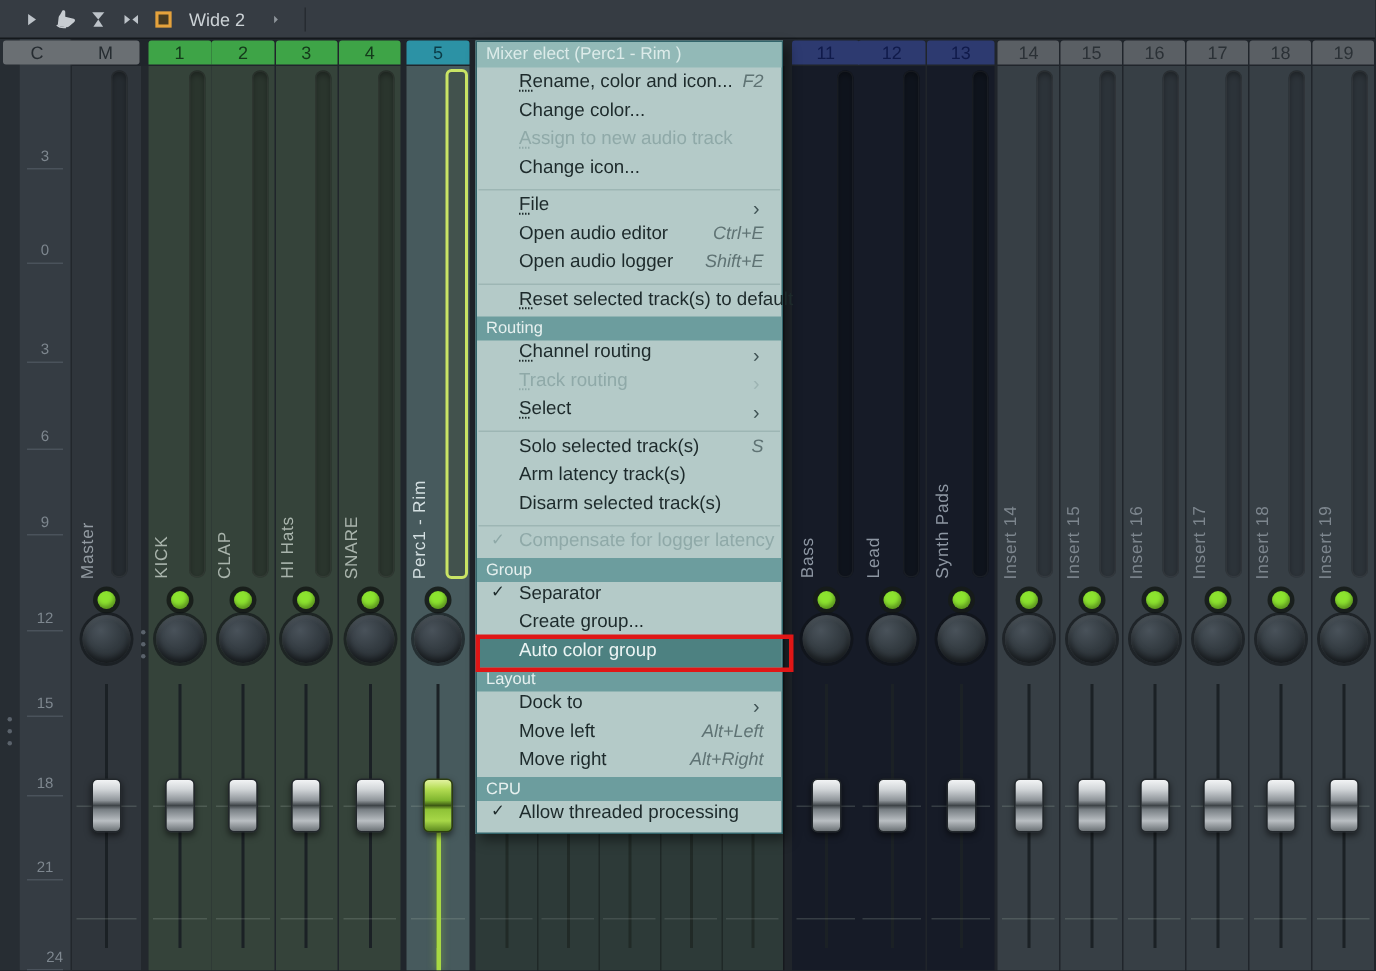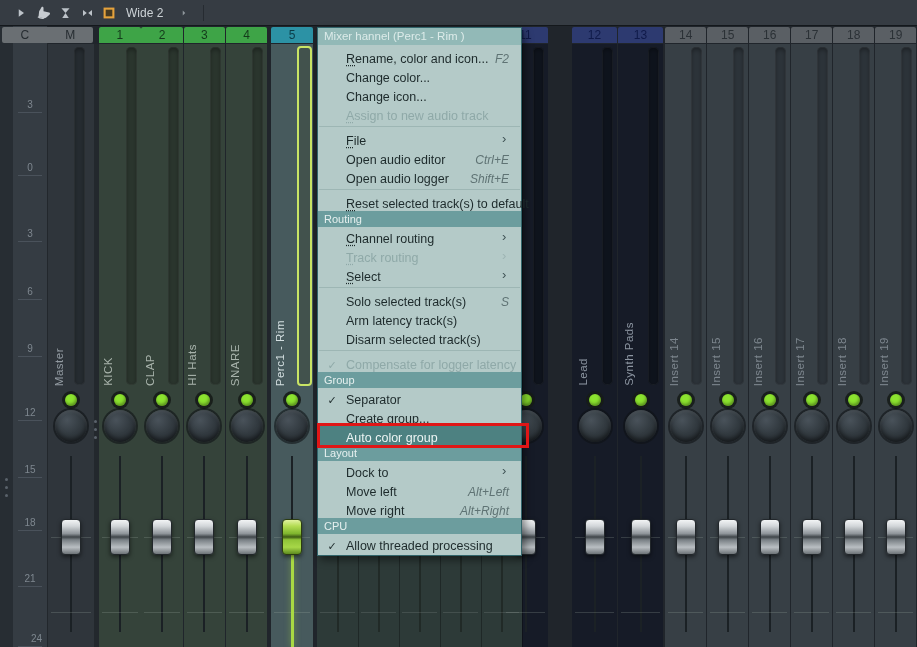--- a/index.html
+++ b/index.html
@@ -66,21 +66,21 @@
   
   .covered{position:absolute;left:317px;width:205px;top:18px;bottom:0;background:#2d3a38;}
   .cov-col{position:absolute;top:0;bottom:0;border-right:1px solid rgba(0,0,0,.3);}
   .cov-col .cline{position:absolute;left:calc(50% - 1px);top:412px;width:2px;height:176px;background:#212a27;}
   .cov-col .ctick{position:absolute;left:3px;right:3px;top:568px;border-top:1px solid rgba(170,180,175,.18);}
   
   .menu{position:absolute;left:317px;top:1px;width:205px;background:var(--menu-bg);
     border:1px solid #32656b;box-sizing:border-box;box-shadow:3px 4px 8px rgba(0,0,0,.45);z-index:10;}
   .menu-title{height:17px;background:var(--menu-title-bg);color:#dcebe9;font-size:11.5px;line-height:17px;padding-left:6px;}
   .menu-body{padding:2px 0;}
-  .mi{height:19px;display:flex;align-items:flex-end;font-size:12.5px;color:#1d2a2b;position:relative;}
+  .mi{height:19px;display:flex;align-items:flex-start;font-size:12.5px;color:#1d2a2b;position:relative;}
   .mi .chk{width:28px;text-align:center;font-size:11px;flex:0 0 auto;}
   .mi .lbl{flex:1;white-space:nowrap;}
   .mi .sc{font-style:italic;color:#5f7374;font-size:12px;padding-right:12px;}
   .mi .sub{width:14px;margin-right:5px;color:#3f5254;font-size:13px;line-height:19px;}
   .mi.dis{color:#8fa9a8;}
   .mi.dis .sub{color:#9db4b3;}
   .mi.hl{background:var(--menu-highlight-bg);color:#ecf4f3;}
   .mh{height:16px;background:var(--menu-header-bg);color:#e6f0ef;font-size:11px;line-height:16px;padding-left:6px;}
   .msep{height:6px;position:relative;}
   .msep::after{content:'';position:absolute;left:1px;right:1px;top:3px;border-top:1px solid #9db6b4;}
@@ -233,21 +233,21 @@
           <span>Perc1 - Rim</span>
         </div>
         <div class="led"></div>
         <div class="knob"></div>
         <div class="fline"></div>
         <div class="tickrow" style="top: 511px;"></div>
         <div class="tickrow" style="top: 586px;"></div>
         <div class="gline"></div>
         <div class="thumb green"></div>
       </div>
-      <div class="track g-navy" style="left: 503px; width: 45px;">
+      <div class="track g-navy" style="left: 528px; width: 45px;">
         <div class="track-header"><span>11</span></div>
         <div class="meter"></div>
         <div class="vname">
           <span>Bass</span>
         </div>
         <div class="led"></div>
         <div class="knob"></div>
         <div class="fline"></div>
         <div class="tickrow" style="top: 511px;"></div>
         <div class="tickrow" style="top: 586px;"></div>
@@ -376,38 +376,38 @@
         <div class="cline"></div>
         <div class="ctick"></div>
       </div>
       <div class="cov-col" style="left: 164px; width: 41px;">
         <div class="cline"></div>
         <div class="ctick"></div>
       </div>
     </div>
 
   <div class="menu">
-    <div class="menu-title">Mixer hannel (Perc1 - Rim )</div>
+    <div class="menu-title">Mixer elect (Perc1 - Rim )</div>
     <div class="menu-body" id="menu-items">
         <div class="mi">
           <span class="chk"></span>
           <span class="lbl"><span class="mn">R</span>ename, color and icon...</span>
           <span class="sc">F2</span>
         </div>
         <div class="mi">
           <span class="chk"></span>
           <span class="lbl">Change color...</span>
         </div>
+        <div class="mi dis">
+          <span class="chk"></span>
+          <span class="lbl"><span class="mn">A</span>ssign to new audio track</span>
+        </div>
         <div class="mi">
           <span class="chk"></span>
           <span class="lbl">Change icon...</span>
-        </div>
-        <div class="mi dis">
-          <span class="chk"></span>
-          <span class="lbl"><span class="mn">A</span>ssign to new audio track</span>
         </div>
         <div class="msep"></div>
         <div class="mi">
           <span class="chk"></span>
           <span class="lbl"><span class="mn">F</span>ile</span>
           <span class="sub">›</span>
         </div>
         <div class="mi">
           <span class="chk"></span>
           <span class="lbl">Open audio editor</span>

